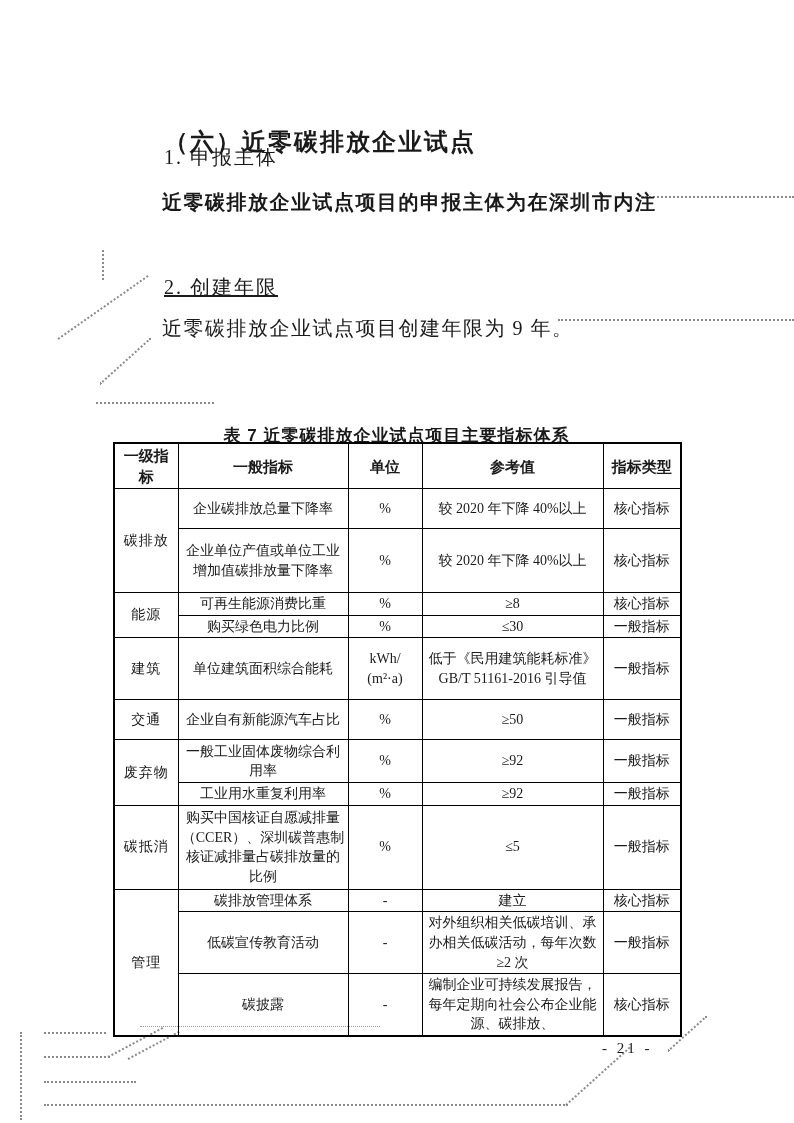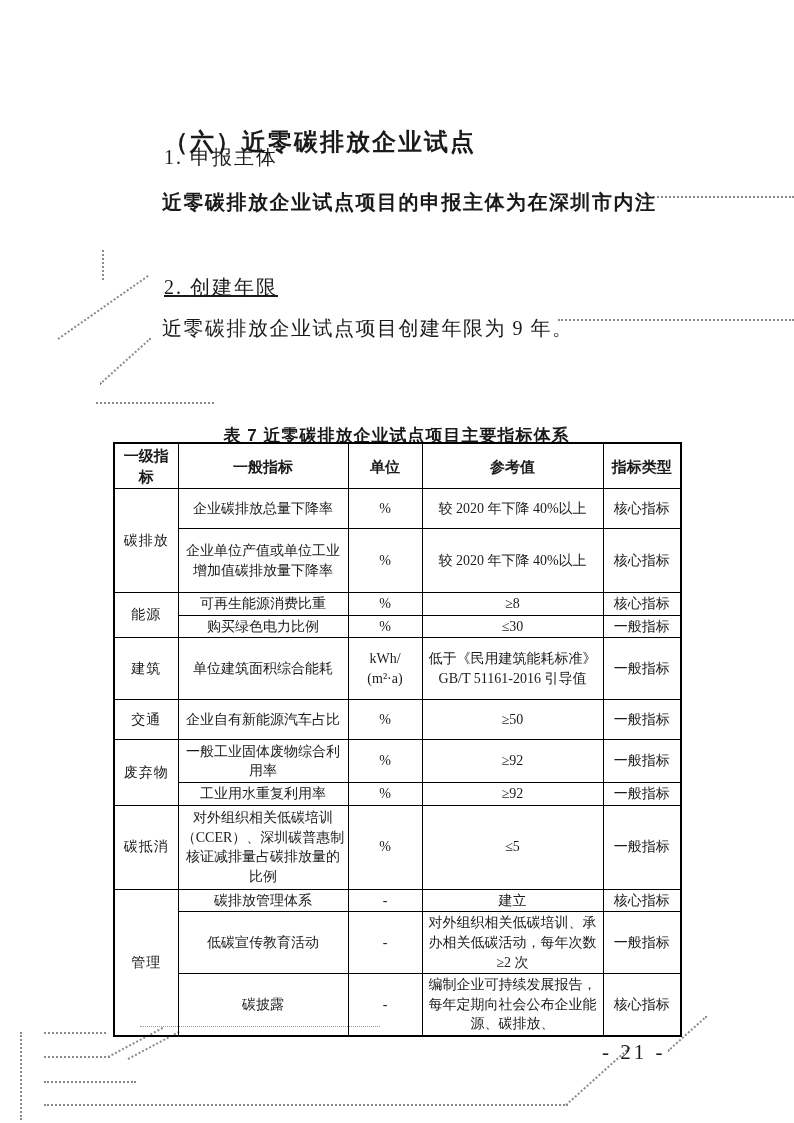--- a/index.html
+++ b/index.html
@@ -24,21 +24,21 @@
   table.indicator th{
     font-family:"Liberation Sans", sans-serif; font-weight:bold; font-size:15px;
   }
   table.indicator td{font-size:14px;}
   td.cat{font-size:15px; letter-spacing:1px;}
   td.unit{white-space:pre-line;}
   tr.hh{height:40px;}
   tr.r0{height:40px;} tr.r1{height:64px;} tr.r2{height:22px;} tr.r3{height:21px;}
   tr.r4{height:62px;} tr.r5{height:40px;} tr.r6{height:43px;} tr.r7{height:20px;}
   tr.r8{height:84px;} tr.r9{height:22px;} tr.r10{height:61px;} tr.r11{height:62px;}
-  .page-num{font-size:21px; letter-spacing:3px; white-space:nowrap;}
+  .page-num{font-size:15px; letter-spacing:3px; white-space:nowrap;}
   .art{position:absolute; border-top:2px dotted #8a8a8a; transform-origin:left center; height:0;}
   .artv{position:absolute; border-left:2px dotted #8a8a8a; width:0;}
   .art.light{border-top:1px dotted #9c9c9c;}
 </style>
 </head>
 <body>
 
 <div class="page">
 
   <div class="art" style="left:642px; top:196px; width:152px;"></div>
@@ -138,21 +138,21 @@
         <td>一般指标</td>
       </tr>
       <tr class="r7">
         <td>工业用水重复利用率</td>
         <td class="unit">%</td>
         <td>≥92</td>
         <td>一般指标</td>
       </tr>
       <tr class="r8">
         <td class="cat">碳抵消</td>
-        <td>对外组织相关低碳培训（CCER）、深圳碳普惠制核证减排量占碳排放量的比例</td>
+        <td>购买中国核证自愿减排量（CCER）、深圳碳普惠制核证减排量占碳排放量的比例</td>
         <td class="unit">%</td>
         <td>≤5</td>
         <td>一般指标</td>
       </tr>
       <tr class="r9">
         <td class="cat" rowspan="3">管理</td>
         <td>碳排放管理体系</td>
         <td class="unit">-</td>
         <td>建立</td>
         <td>核心指标</td>

